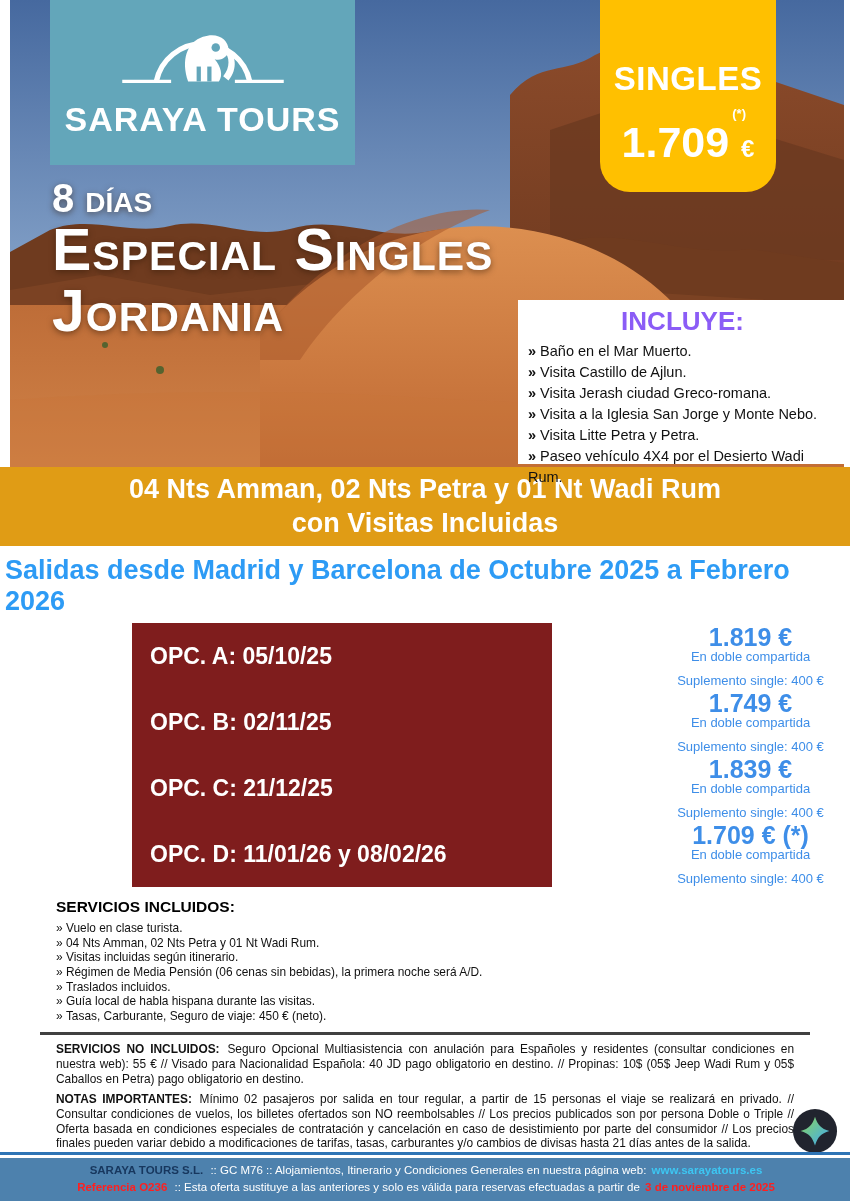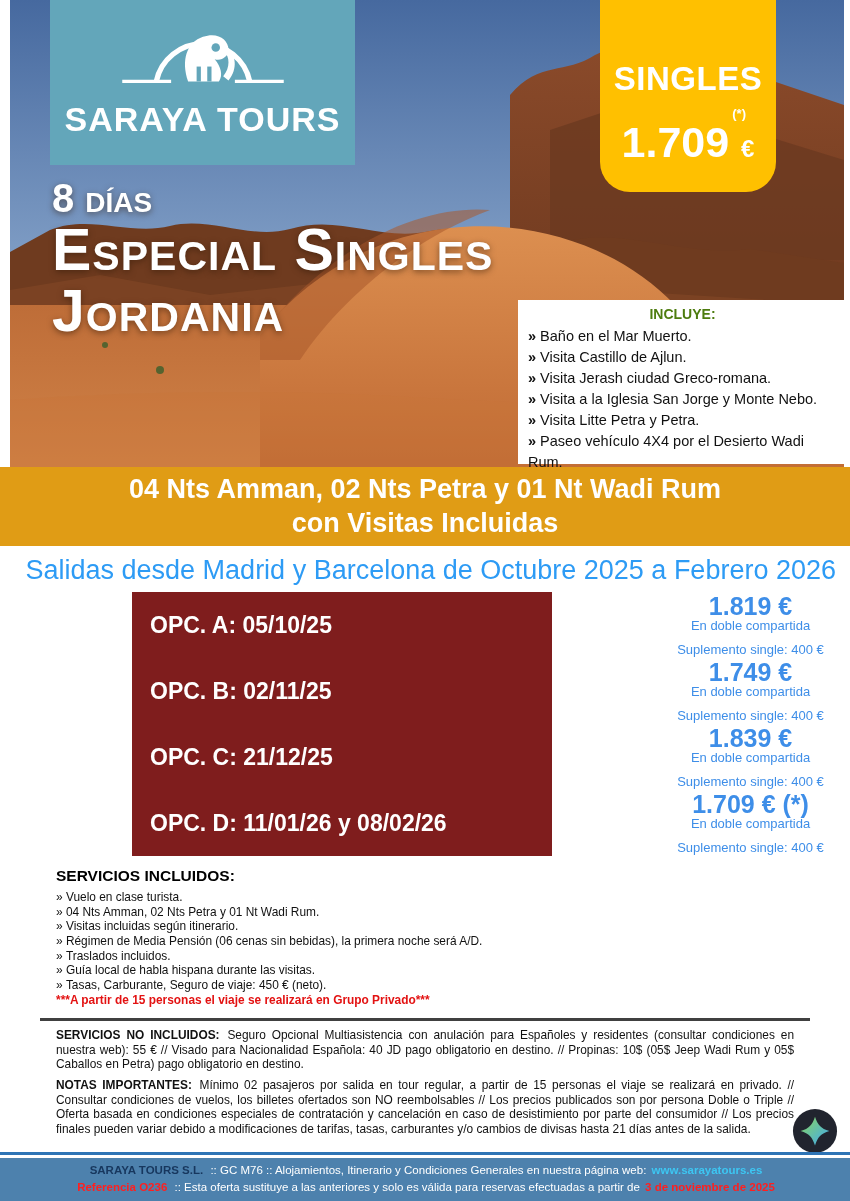--- a/index.html
+++ b/index.html
@@ -23,32 +23,32 @@
   .by-price{font-size:43px;font-weight:bold;line-height:1;margin-top:1px;}
   .by-cur{font-size:24px;font-weight:bold;}
 
   .hero-title{position:absolute;left:52px;top:178px;color:#fff;
               text-shadow:0 2px 6px rgba(50,25,8,.55);line-height:1.04;}
   .ht-days{font-size:40px;font-weight:bold;font-variant:small-caps;}
   .ht-main{font-size:59px;font-weight:bold;font-variant:small-caps;letter-spacing:1px;}
 
   .incluye{position:absolute;left:518px;top:300px;width:327px;height:164px;background:#fff;
            padding:4px 8px 0 10px;box-sizing:border-box;}
-  .incluye-title{font-size:14px;font-weight:bold;color:#4d7c0f;text-align:center;margin:2px 0 4px;}
+  .incluye-title{font-size:26px;font-weight:bold;color:#8b5cf6;text-align:center;margin:2px 0 4px;}
   .incluye ul{list-style:none;margin:0;padding:0;}
   .incluye li{font-size:14.5px;color:#111;line-height:1.45;}
   .incluye li::before{content:"\00BB\00A0";font-weight:bold;}
 
   
   .banner{height:79px;background:#E09C15;color:#fff;display:flex;flex-direction:column;
           align-items:center;justify-content:center;gap:3px;}
   .banner div{font-size:27px;font-weight:bold;line-height:1.15;}
 
   
-  .salidas{color:#2D9BF5;font-size:27px;font-weight:normal;text-align:right;padding:9px 14px 2px;}
+  .salidas{color:#2D9BF5;font-size:27px;font-weight:bold;text-align:left;padding:9px 5px 2px;}
 
   
   .options{padding-top:4px;}
   .opt-row{position:relative;height:53px;margin:0 0 13px 105px;}
   .opt-bar{width:420px;height:66px;background:#7f1d1d;display:flex;align-items:center;
            padding-left:18px;box-sizing:border-box;margin-left:27px;}
   .opt-label{color:#fff;font-size:23px;font-weight:bold;}
   .opt-price{position:absolute;left:538px;top:2px;width:215px;text-align:center;color:#3E8EE8;}
   .p-main{font-size:25px;font-weight:bold;line-height:1;}
   .p-sub{font-size:13px;line-height:1.15;}
@@ -223,21 +223,20 @@
   <div class="serv-title">SERVICIOS INCLUIDOS:</div>
   <ul class="serv-list">
     <li>Vuelo en clase turista.</li>
     <li>04 Nts Amman, 02 Nts Petra y 01 Nt Wadi Rum.</li>
     <li>Visitas incluidas según itinerario.</li>
     <li>Régimen de Media Pensión (06 cenas sin bebidas), la primera noche será A/D.</li>
     <li>Traslados incluidos.</li>
     <li>Guía local de habla hispana durante las visitas.</li>
     <li>Tasas, Carburante, Seguro de viaje: 450 € (neto).</li>
   </ul>
-  <div class="red-note">***A partir de 15 personas el viaje se realizará en Grupo Privado***</div>
 
   <hr class="divider">
 
   <p class="blk just">
     <b>SERVICIOS NO INCLUIDOS:</b>
     <span>Seguro Opcional Multiasistencia con anulación para Españoles y residentes (consultar condiciones en nuestra web): 55 € // Visado para Nacionalidad Española: 40 JD pago obligatorio en destino. // Propinas: 10$ (05$ Jeep Wadi Rum y 05$ Caballos en Petra) pago obligatorio en destino.</span>
   </p>
 
   <p class="blk just mt6">
     <b>NOTAS IMPORTANTES:</b>

